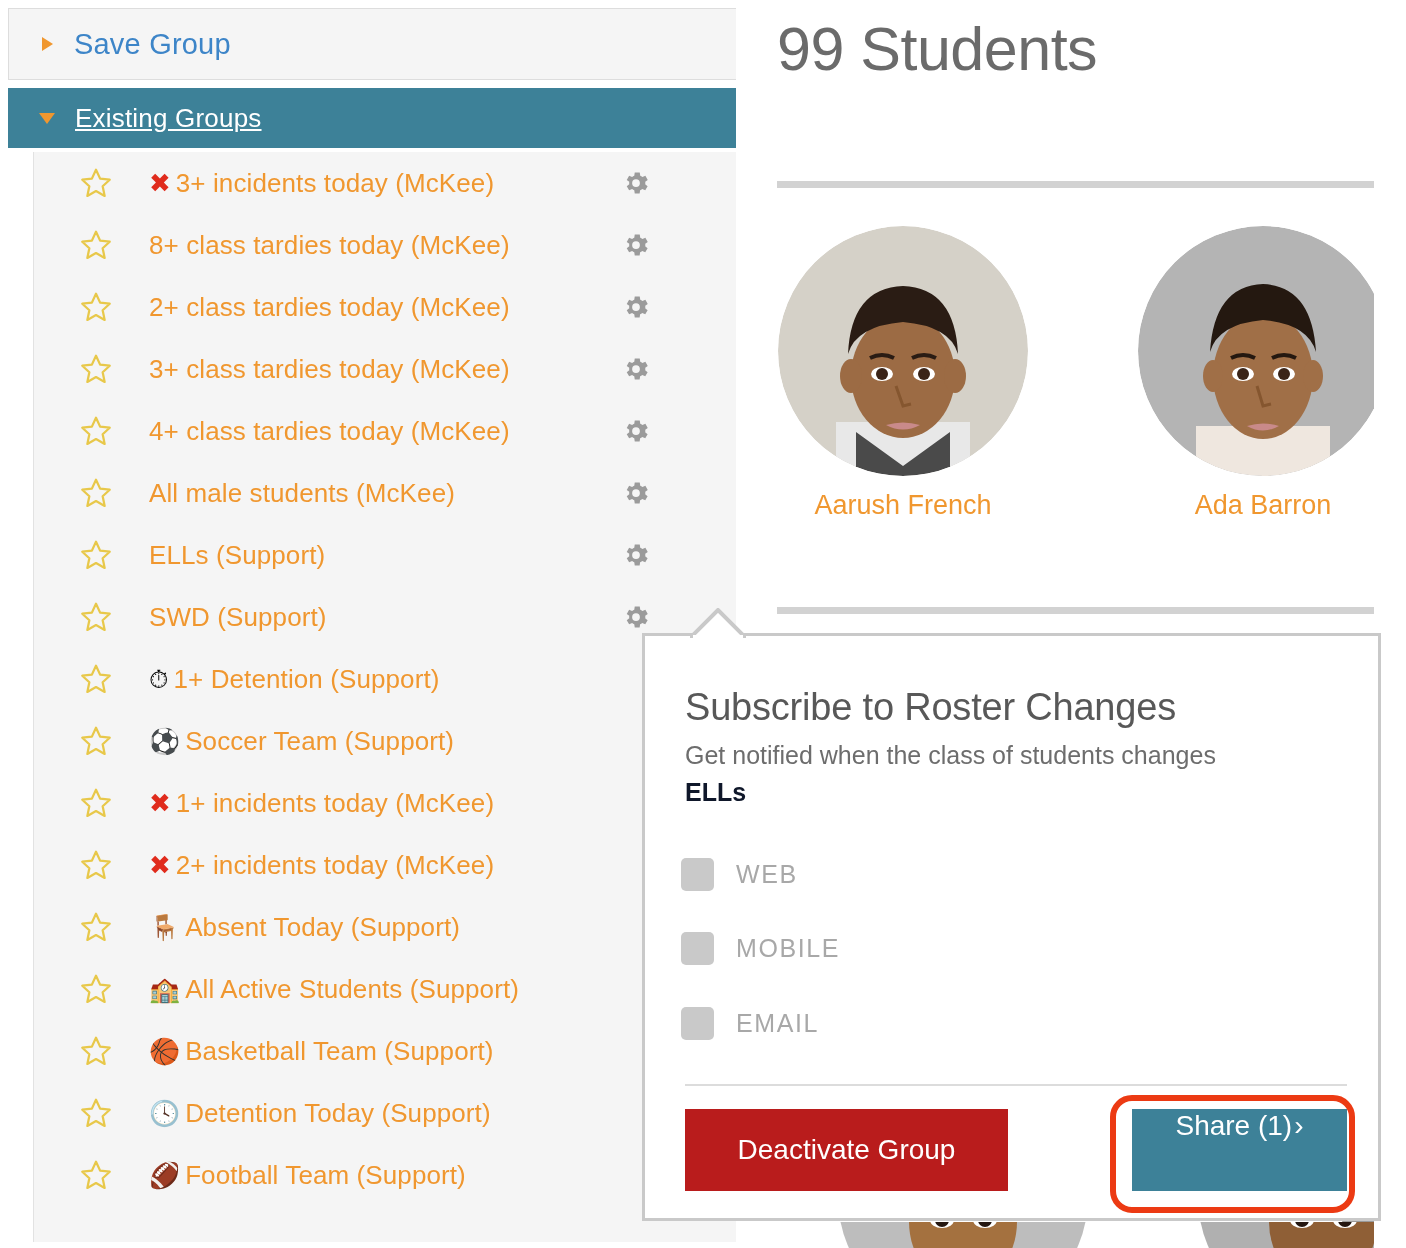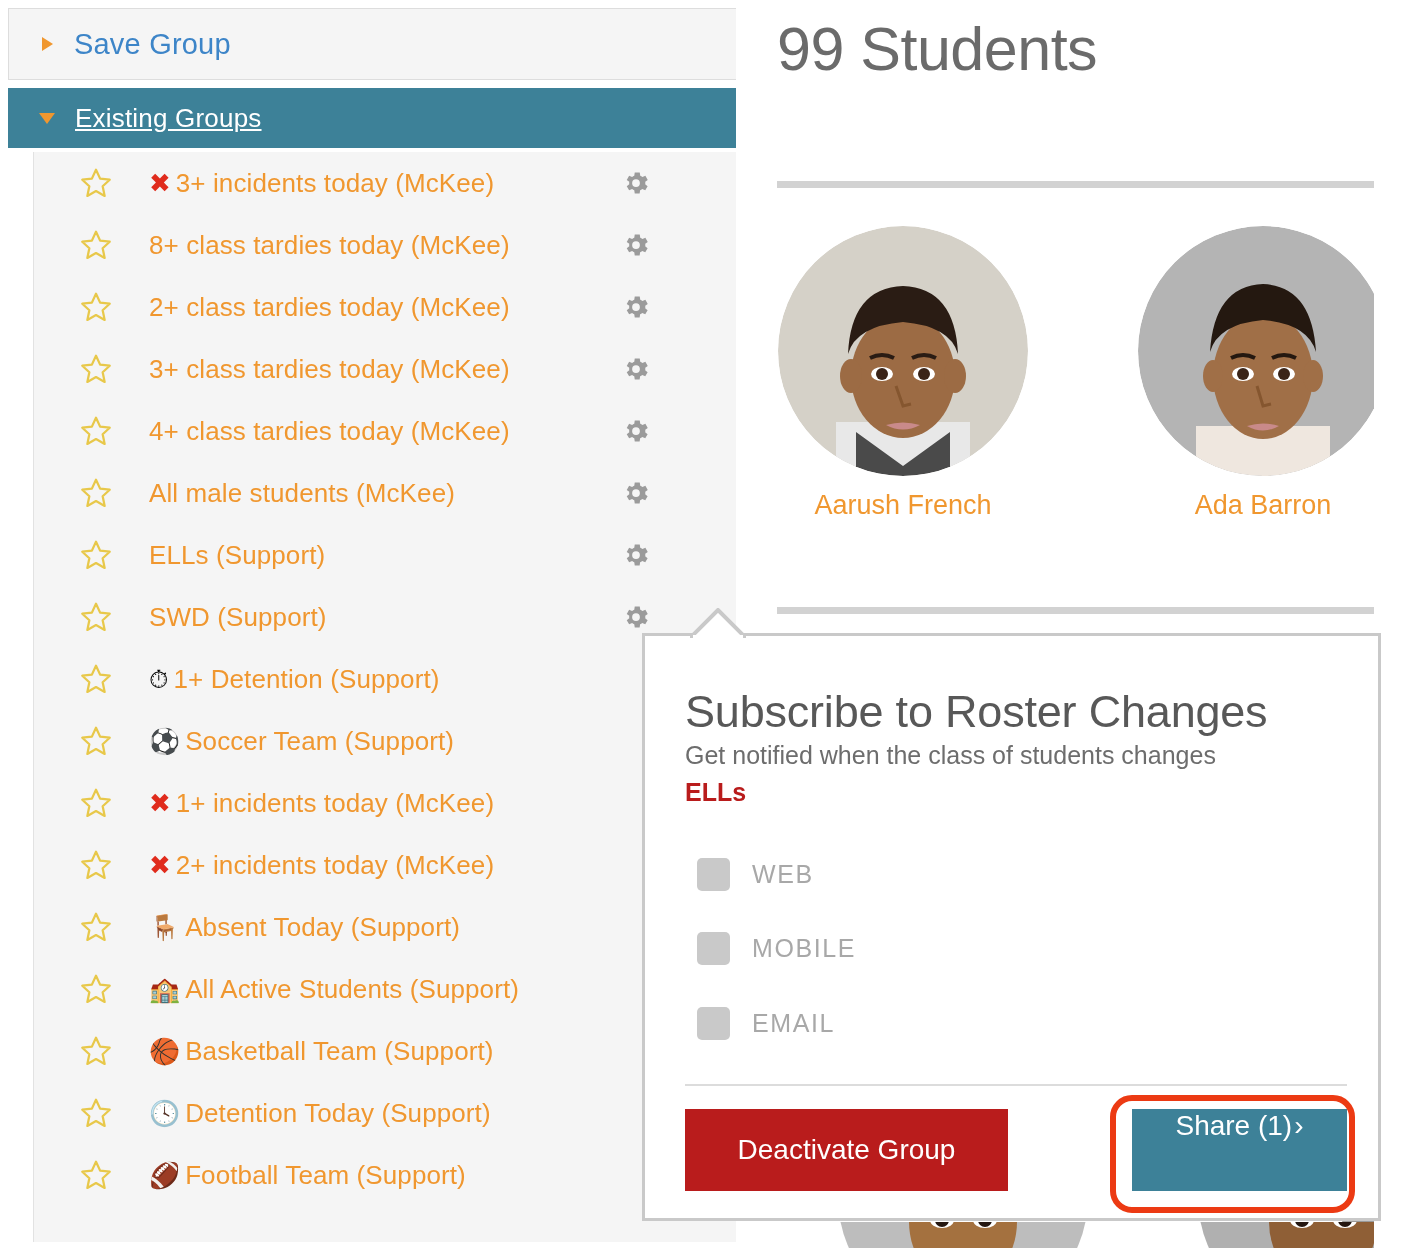--- a/index.html
+++ b/index.html
@@ -104,32 +104,32 @@
   #popup{
     position:absolute;left:642px;top:633px;width:739px;height:588px;
     background:#ffffff;border:3px solid #c9c9c9;box-sizing:border-box;
     z-index:40;
   }
   #popup-arrow{
     position:absolute;left:690px;top:608px;width:56px;height:30px;z-index:41;
   }
   .popup-inner{position:absolute;left:0;top:0;right:0;bottom:0;}
   #popup-title{
-    position:absolute;left:40px;top:50px;font-size:45px;color:#585858;
+    position:absolute;left:40px;top:50px;font-size:38px;color:#585858;
     font-weight:normal;letter-spacing:-.2px;
   }
   #popup-sub{
     position:absolute;left:40px;top:105px;font-size:25px;color:#6d6d6d;
   }
   #popup-group{
-    position:absolute;left:40px;top:142px;font-size:25px;color:#b91c1c;
+    position:absolute;left:40px;top:142px;font-size:25px;color:#0f172a;
     font-weight:bold;
   }
   .chk-row{
-    position:absolute;left:40px;display:flex;align-items:center;padding-left:12px;
+    position:absolute;left:24px;display:flex;align-items:center;padding-left:12px;
   }
   .chk-box{
     width:33px;height:33px;background:#c9c9c9;border-radius:5px;flex:0 0 auto;
   }
   .chk-label{
     margin-left:22px;font-size:25px;color:#a8a8a8;letter-spacing:1.6px;
   }
   #popup-hr{
     position:absolute;left:40px;top:448px;width:662px;height:2px;background:#dcdcdc;
   }

